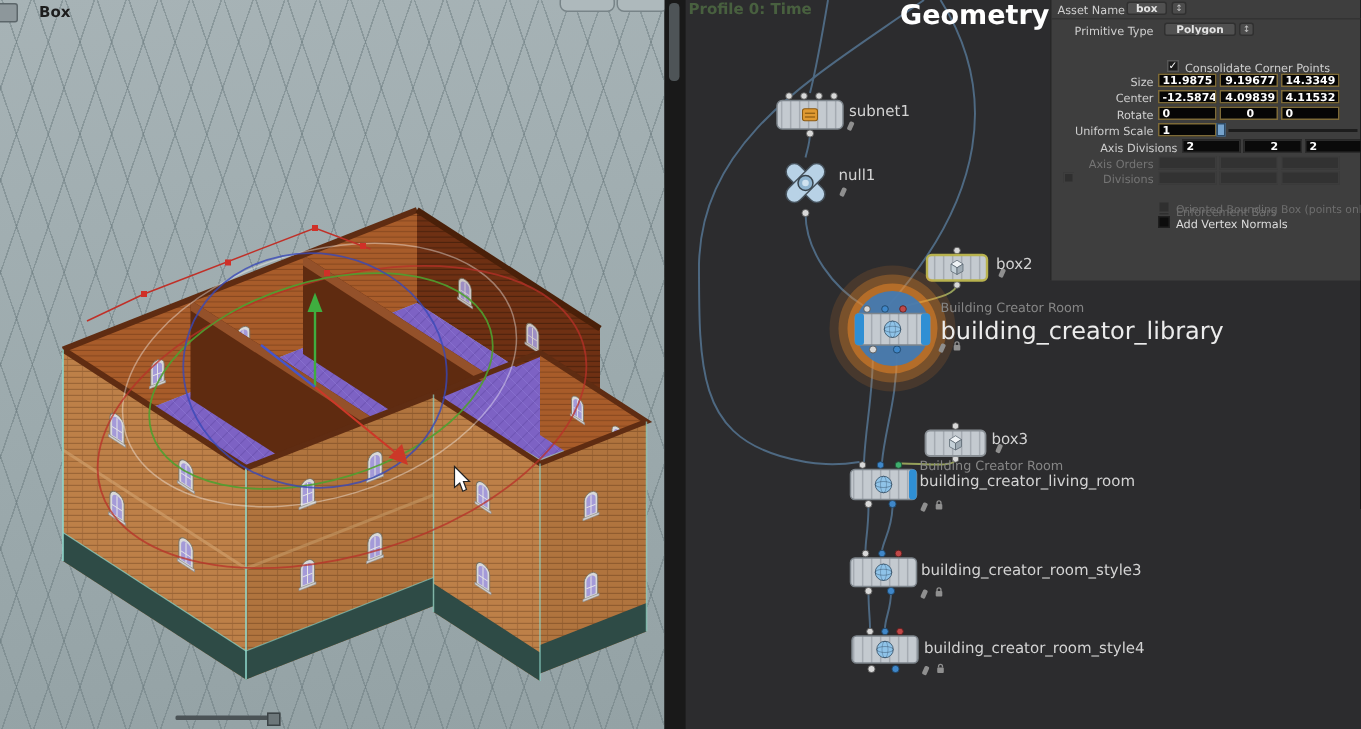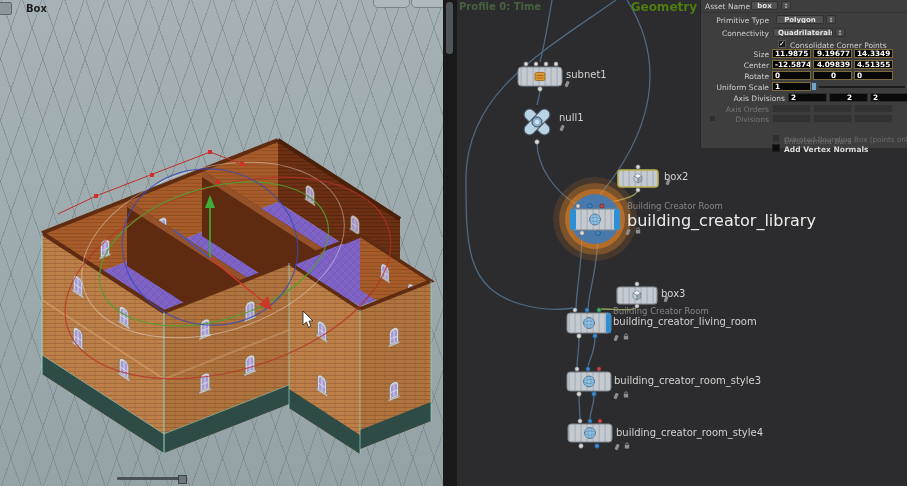--- a/index.html
+++ b/index.html
@@ -22,27 +22,27 @@
   .vp-slider .handle{position:absolute;right:-4px;top:-2px;width:7px;height:7px;background:#6d777a;border:1px solid #3c4447;}
 
   
   .splitter{position:absolute;left:443px;top:0;width:14px;height:486px;background:#191919;}
   .splitter .thumb{position:absolute;left:3px;top:2px;width:7px;height:52px;background:#4e5457;border-radius:3px;}
 
   
   .network-bg{position:absolute;left:457px;top:0;width:450px;height:486px;background:#2c2c2e;}
   .scene-svg,.net-svg{position:absolute;left:0;top:0;pointer-events:none;}
   .overlay-profile{position:absolute;left:459px;top:1px;font-size:10px;font-weight:bold;color:#4e6a42;opacity:.85;}
-  .overlay-path{position:absolute;left:600px;top:0px;width:97px;text-align:right;font-size:12px;font-weight:bold;color:#4d7c0f;}
+  .overlay-path{position:absolute;left:600px;top:0px;width:97px;text-align:right;font-size:18px;font-weight:bold;color:#ffffff;}
   .nlabel{position:absolute;font-size:10px;color:#d3d3d3;white-space:nowrap;}
   .ntype{position:absolute;font-size:8.5px;color:#868686;white-space:nowrap;}
   .nname-big{position:absolute;font-size:16px;color:#ececec;white-space:nowrap;}
 
   
-  .params{position:absolute;left:700px;top:0;width:207px;height:148px;background:#3e3e3e;
+  .params{position:absolute;left:700px;top:0;width:207px;height:187px;background:#3e3e3e;
     border-left:1px solid #272727;box-sizing:border-box;font-size:7.5px;color:#cfcfcf;}
   .prow{position:absolute;left:0;width:207px;height:10px;}
   .plabel{position:absolute;left:0;top:1px;width:68px;text-align:right;white-space:nowrap;}
   .plabel.dim{color:#757575;}
   .field{position:absolute;top:0;width:39px;height:9px;background:#060606;border:1px solid #7d6a38;
     box-sizing:border-box;color:#fff;font-weight:bold;font-size:7.3px;line-height:8px;padding-left:2px;overflow:hidden;}
   .field.plain{border-color:#2b2b2b;background:#0a0a0a;}
   .field.dim{border-color:#3c3c3c;background:#323232;color:#585858;}
   .c1{left:71px;} .c2{left:112px;text-align:center;} .c3{left:153px;}
   .ddbtn{position:absolute;top:0;height:9px;background:#515151;border:1px solid #303030;border-radius:2px;
@@ -370,43 +370,38 @@
       <span class="ddbtn" style="left:50px;width:27px;">box</span>
       <span class="spin" style="left:80px;">↕</span>
     </div>
 
     <div class="prow" style="top:15px;">
       <span class="plabel">Primitive Type</span>
       <span class="ddbtn" style="left:75px;width:48px;">Polygon Mesh</span>
       <span class="spin" style="left:125px;">↕</span>
     </div>
 
-    <div class="prow" style="top:28px;">
-      <span class="plabel">Connectivity</span>
-      <span class="ddbtn" style="left:72px;width:60px;text-align:left;padding-left:4px;">Quadrilaterals</span>
-      <span class="spin" style="left:134px;">↕</span>
-    </div>
 
     <div class="prow" style="top:40px;">
       <span class="chk" style="left:77px;top:0;">✓</span>
       <span class="cklabel" style="left:89px;">Consolidate Corner Points</span>
     </div>
 
     <div class="prow" style="top:49px;">
       <span class="plabel">Size</span>
       <span class="field c1">11.9875</span>
       <span class="field c2">9.19677</span>
       <span class="field c3">14.3349</span>
     </div>
 
     <div class="prow" style="top:60px;">
       <span class="plabel">Center</span>
       <span class="field c1">-12.5874</span>
       <span class="field c2">4.09839</span>
-      <span class="field c3">4.51355</span>
+      <span class="field c3">4.11532</span>
     </div>
 
     <div class="prow" style="top:71px;">
       <span class="plabel">Rotate</span>
       <span class="field c1">0</span>
       <span class="field c2">0</span>
       <span class="field c3">0</span>
     </div>
 
     <div class="prow" style="top:82px;">
@@ -441,18 +436,18 @@
     <div class="prow" style="top:136px;padding-left:21px;">
       <span class="chk dim" style="left:71px;top:0;"></span>
       <span class="cklabel dim" style="left:83px;">Enforcement Bars</span>
     </div>
 
     <div class="prow" style="top:134px;">
       <span class="chk dim" style="left:71px;top:0;"></span>
       <span class="cklabel dim" style="left:83px;font-size:7.2px;">Oriented Bounding Box (points only)</span>
     </div>
 
-    <div class="prow" style="top:144px;font-weight:bold;">
+    <div class="prow" style="top:144px;">
       <span class="chk solid" style="left:71px;top:0;"></span>
       <span class="cklabel" style="left:83px;color:#dcdcdc;">Add Vertex Normals</span>
     </div>
   </div>
 </div>
 
 </body></html>

